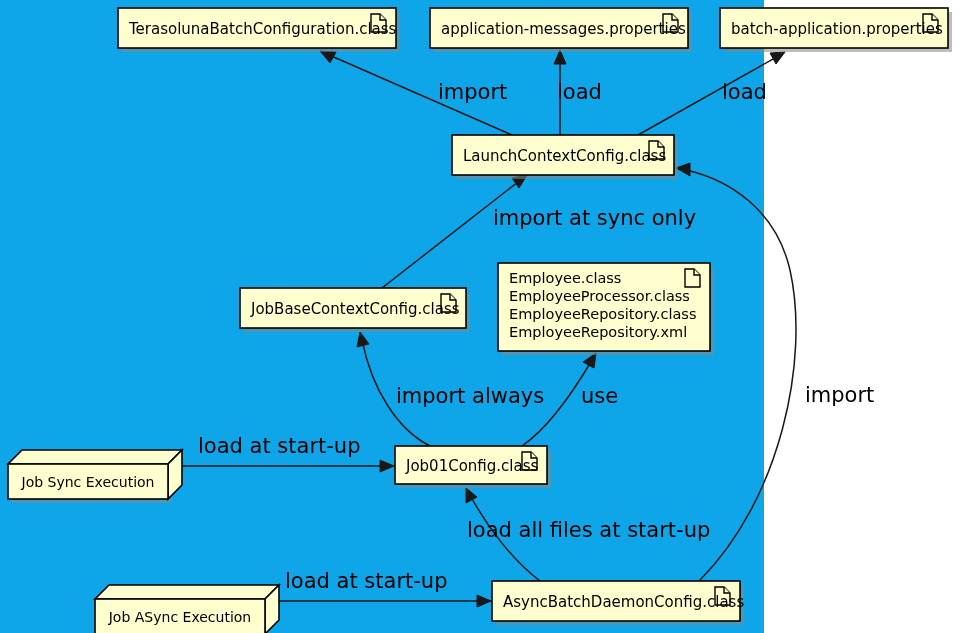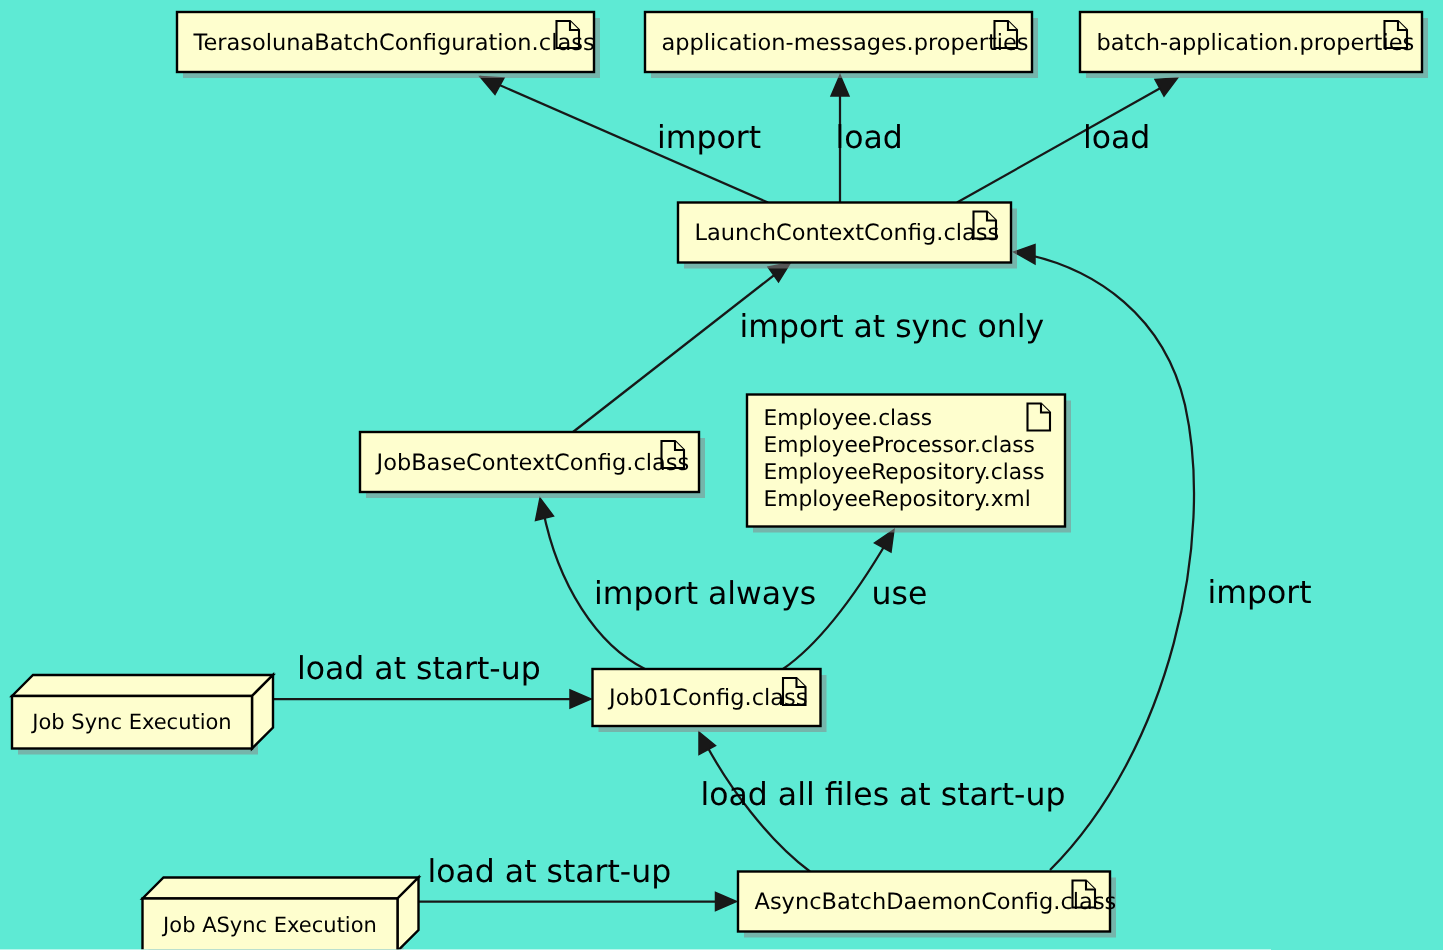--- a/index.html
+++ b/index.html
@@ -8,23 +8,23 @@
     background: #ffffff;
   }
   body {
     width: 962px;
     height: 633px;
     font-family: "DejaVu Sans", sans-serif;
     overflow: hidden;
   }
   #diagram-root {
     position: relative;
-    width: 962px;
+    width: 764px;
     height: 633px;
-    background: #5eead4;
+    background: #0ea5e9;
   }
   svg#diagram-svg {
     position: absolute;
     left: 0;
     top: 0;
     width: 962px;
     height: 633px;
   }
   .node-shadow { fill: #888888; opacity: 0.55; }
   .node-body {

